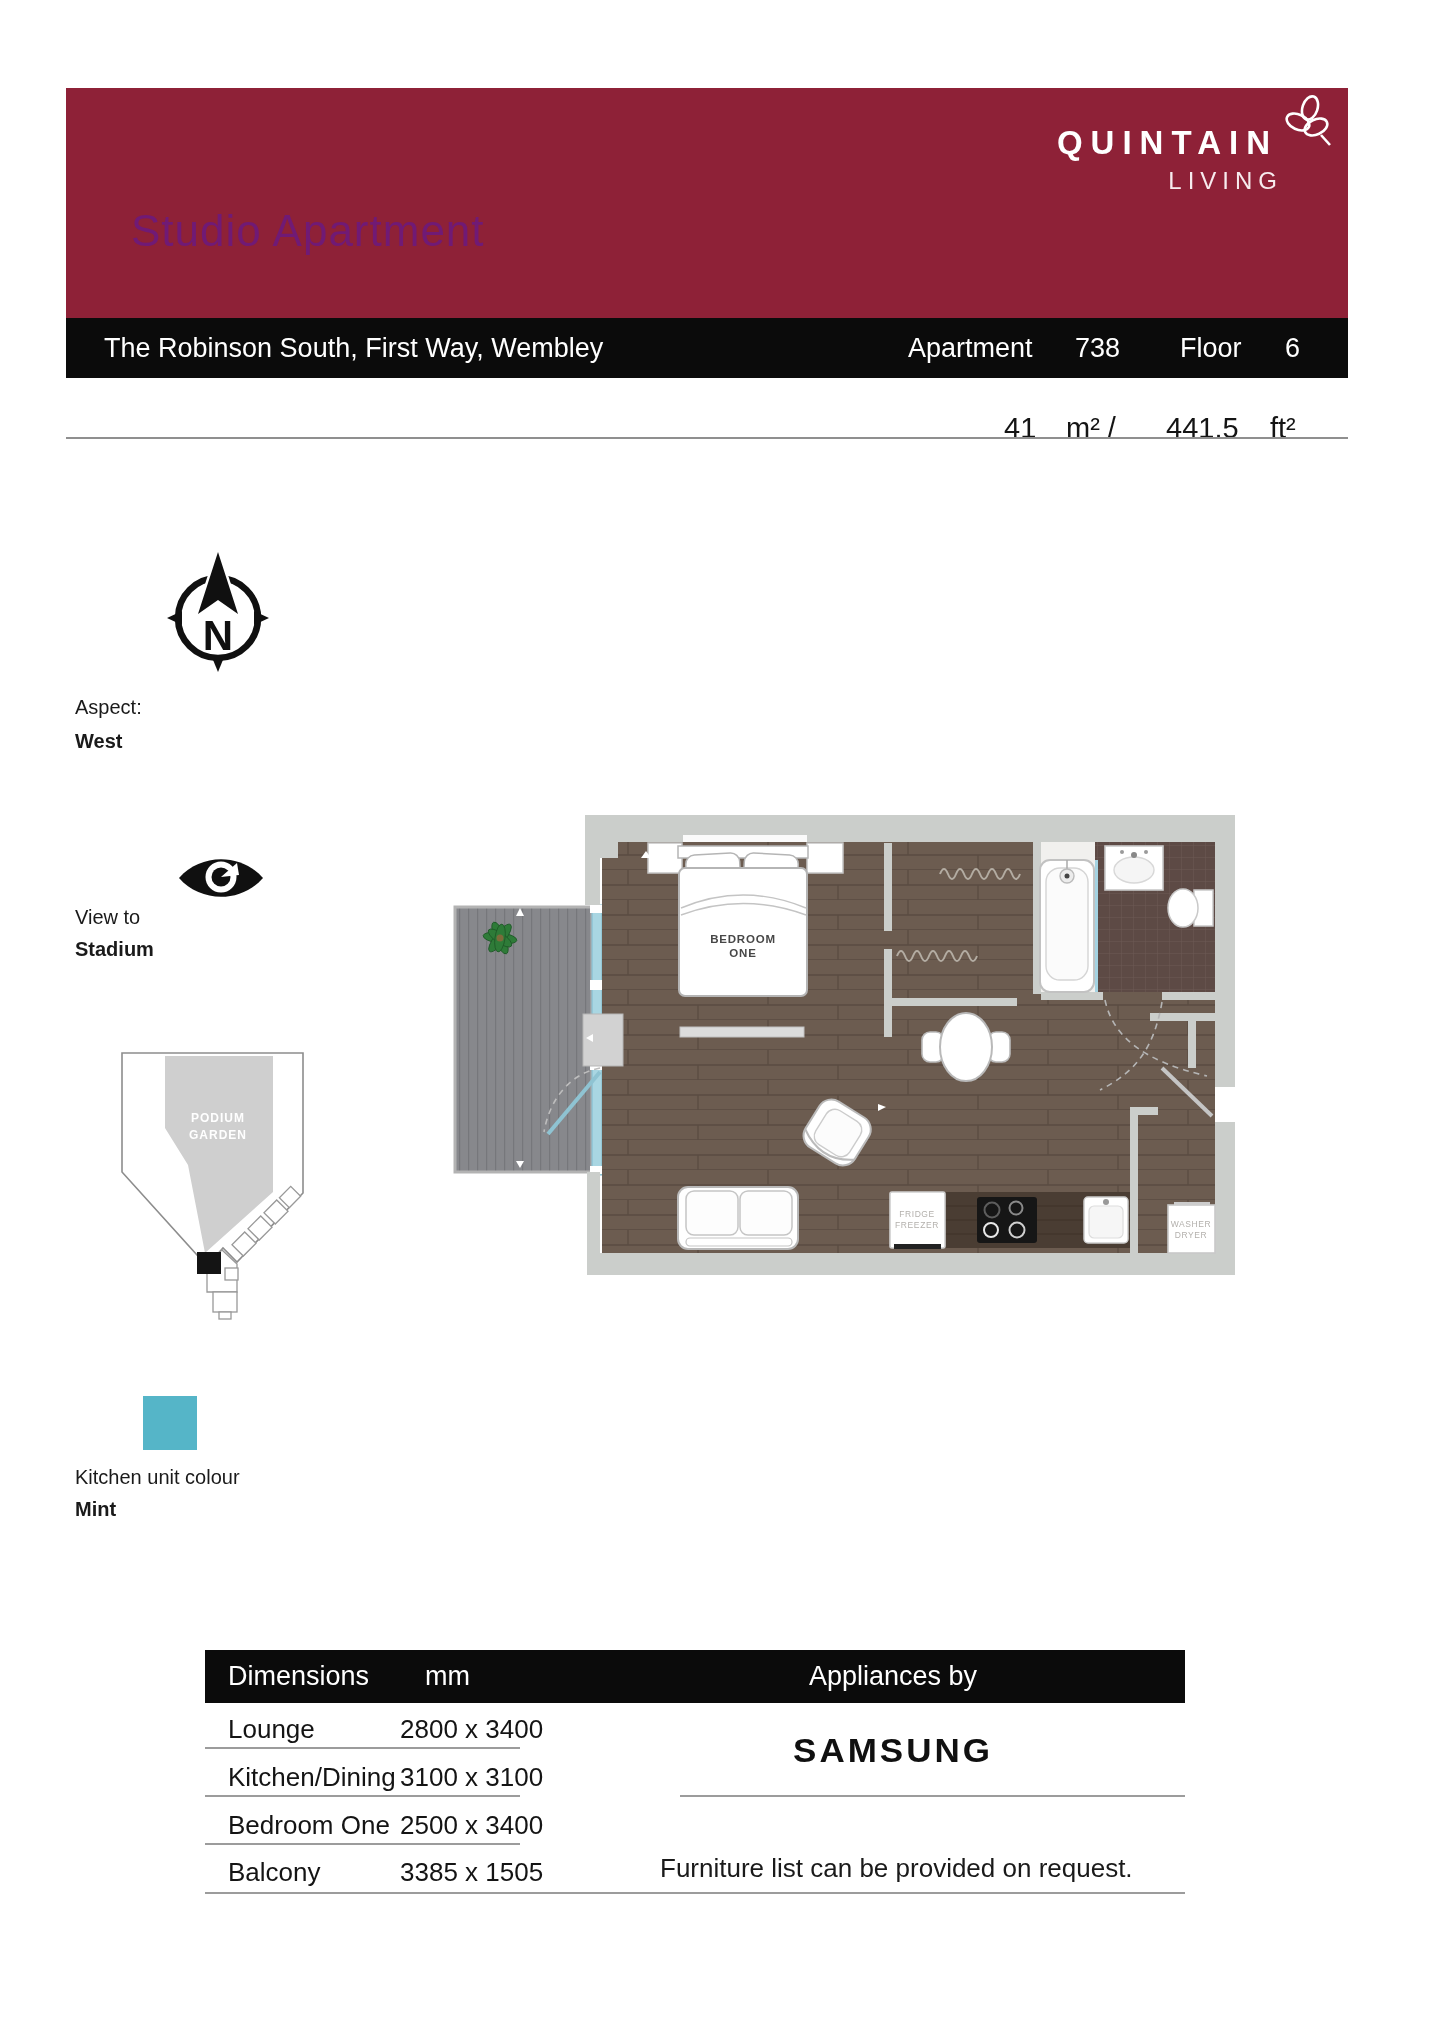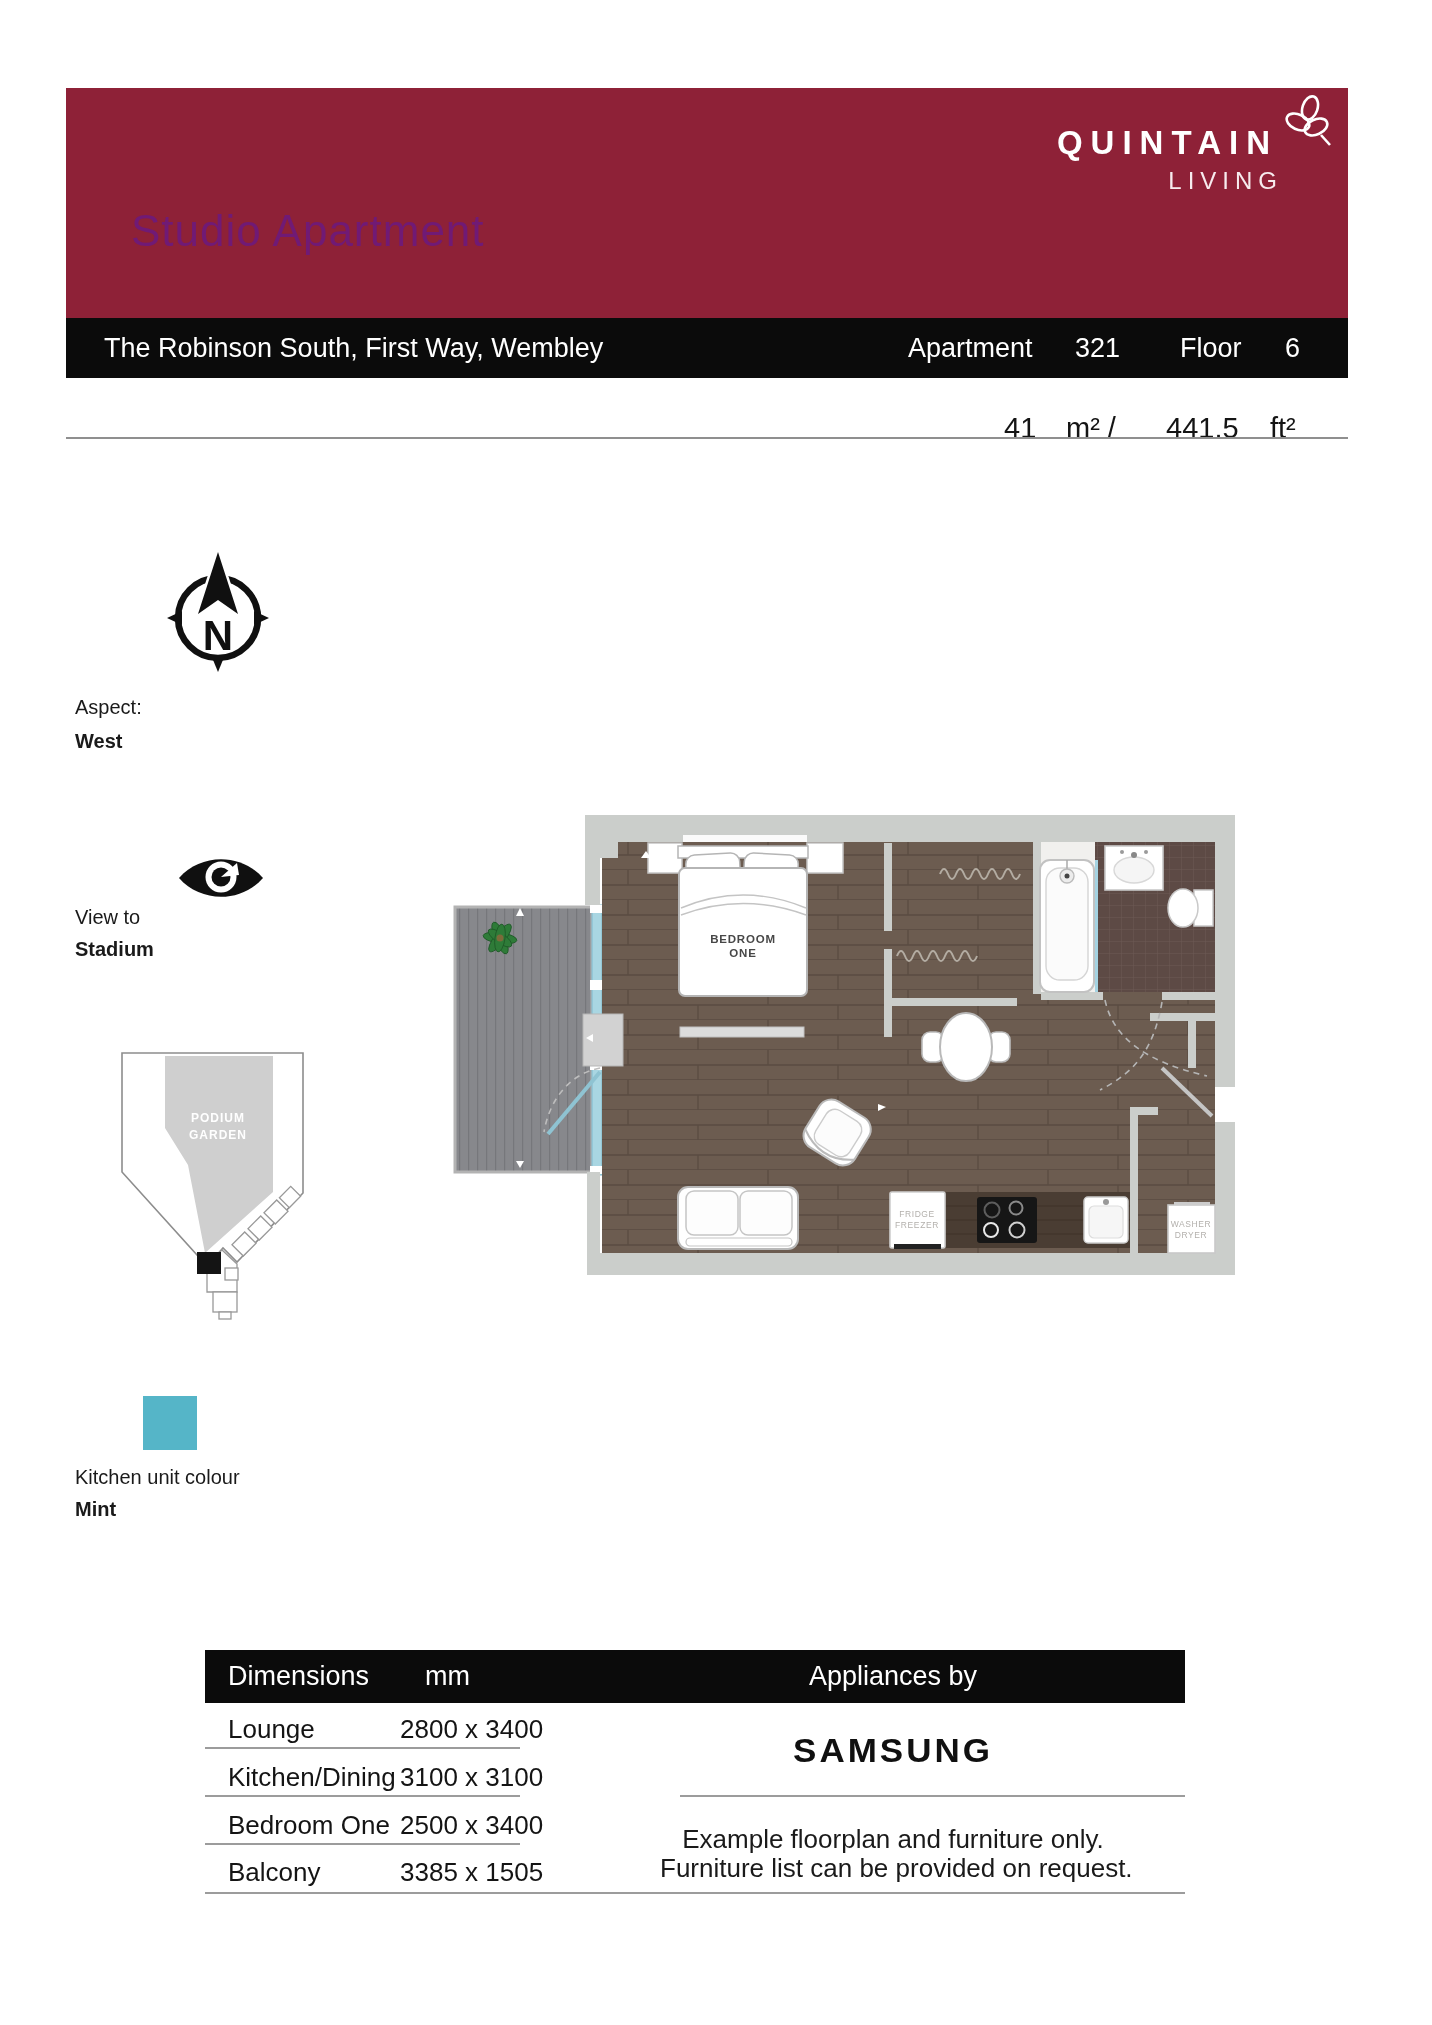--- a/index.html
+++ b/index.html
@@ -50,21 +50,21 @@
       <ellipse cx="25" cy="13" rx="7.5" ry="12" transform="rotate(18 25 13)"></ellipse>
       <ellipse cx="13" cy="27" rx="7.5" ry="12" transform="rotate(115 13 27)"></ellipse>
       <ellipse cx="31" cy="32" rx="7.5" ry="12" transform="rotate(245 31 32)"></ellipse>
       <path d="M36,40 L45,50"></path>
     </g>
   </svg>
 
   <div class="abs infobar">
     <span class="address">The Robinson South, First Way, Wembley</span>
     <span class="apt-label">Apartment</span>
-    <span class="apt-num">321</span>
+    <span class="apt-num">738</span>
     <span class="floor-label">Floor</span>
     <span class="floor-num">6</span>
   </div>
 
   <div class="abs arearow">
     <span class="m2v">41</span>
     <span class="m2u">m² /</span>
     <span class="ftv">441.5</span>
     <span class="ftu">ft²</span>
   </div>
@@ -310,16 +310,15 @@
   <div class="abs row-label" style="top:1810px">Bedroom One</div>
   <div class="abs row-size" style="top:1810px">2500 x 3400</div>
   <div class="abs sep" style="left:205px;top:1843px;width:315px"></div>
 
   <div class="abs row-label" style="top:1857px">Balcony</div>
   <div class="abs row-size" style="top:1857px">3385 x 1505</div>
   <div class="abs sep" style="left:205px;top:1892px;width:980px"></div>
 
   <div class="abs samsung">SAMSUNG</div>
   <div class="abs sep" style="left:680px;top:1795px;width:505px"></div>
-  <div class="abs note" style="top:1824px">Example floorplan and furniture only.</div>
   <div class="abs note" style="top:1853px">Furniture list can be provided on request.</div>
 
 </div>
 
 </body></html>

